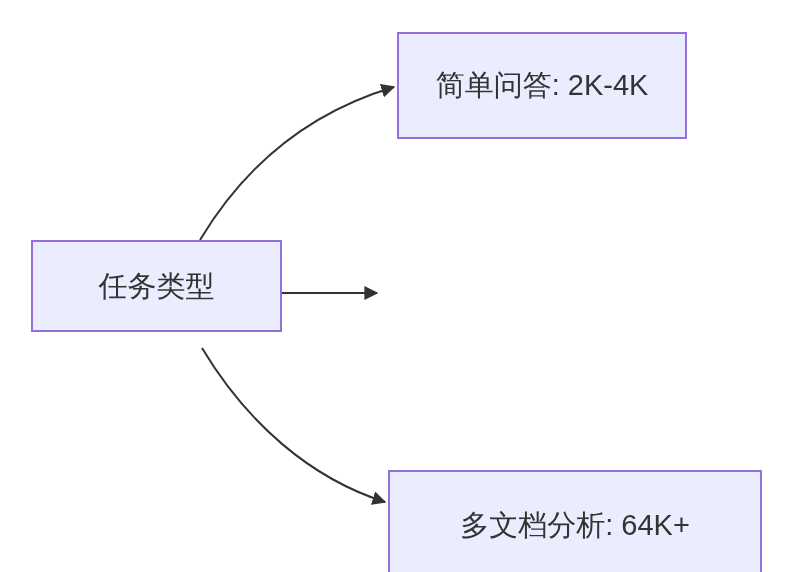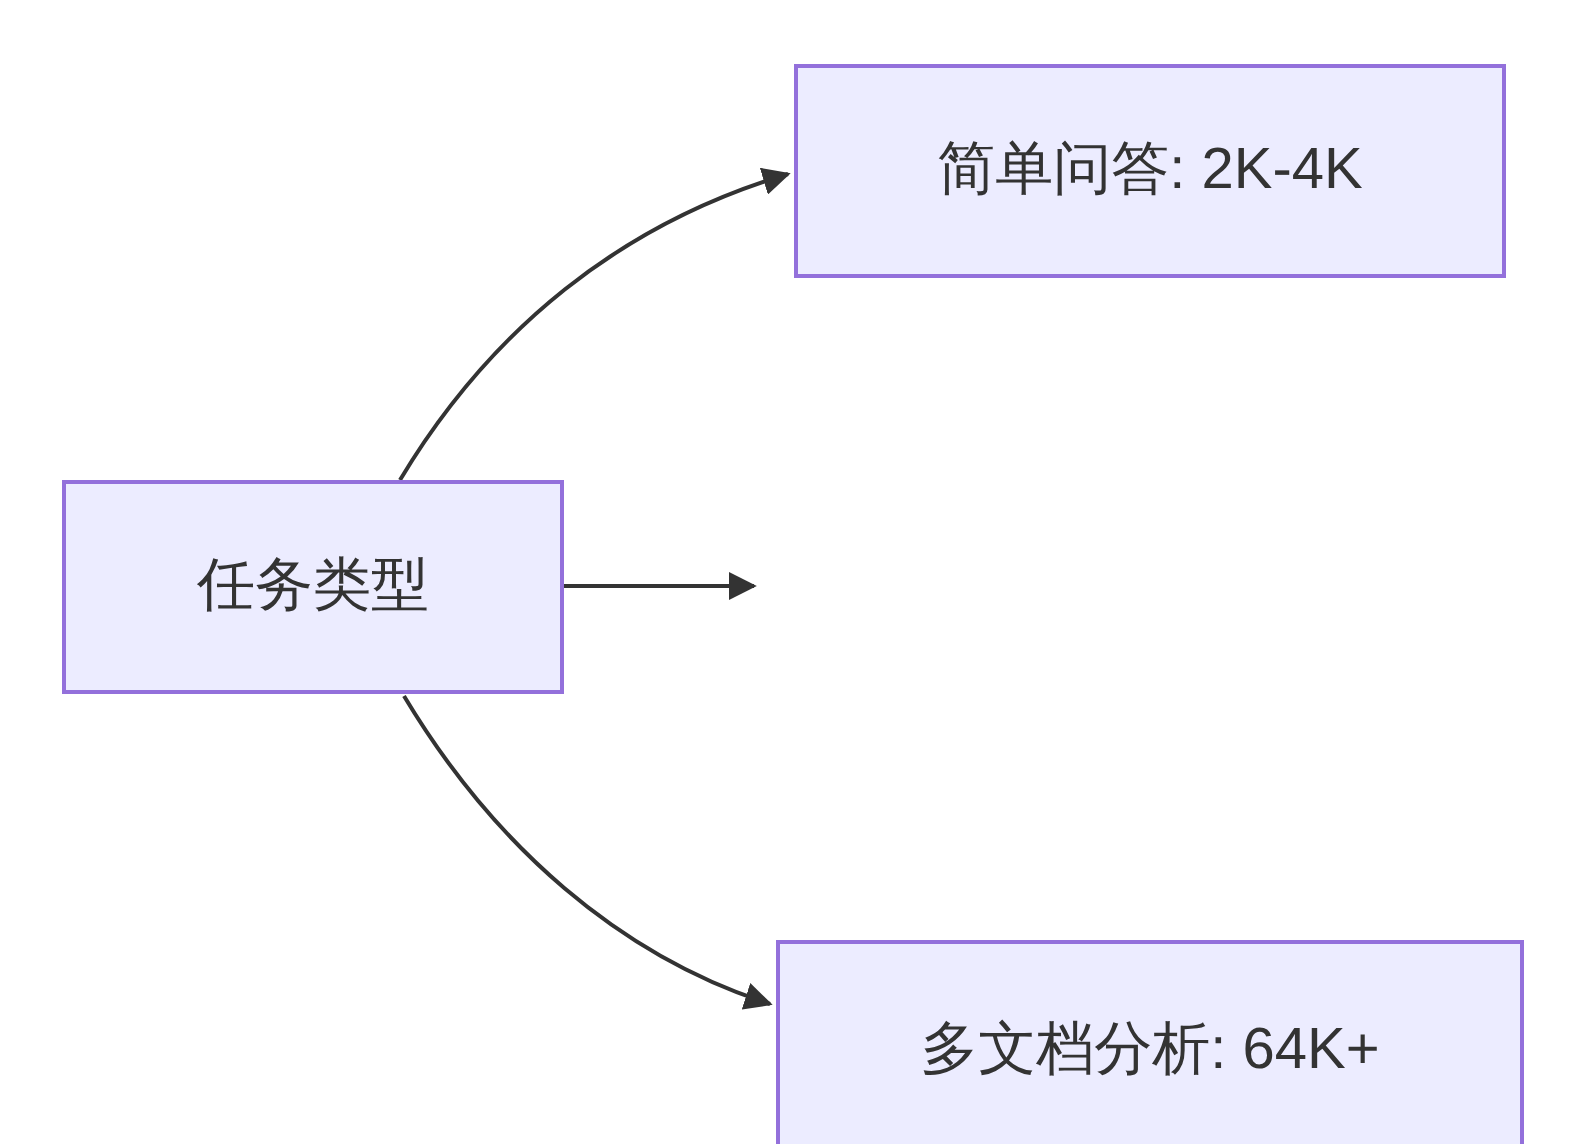--- a/index.html
+++ b/index.html
@@ -29,22 +29,22 @@
     border: 2px solid #9370DB;
     color: #333333;
     font-size: 29px;
     line-height: 1.2;
     display: flex;
     align-items: center;
     justify-content: center;
     text-align: center;
     white-space: nowrap;
   }
-  .node-root   { left: 31px;  top: 240px; width: 251px; height: 107px; }
-  .node-top    { left: 397px; top: 32px;  width: 356px; height: 107px; }
+  .node-root   { left: 31px;  top: 240px; width: 251px; height: 92px; }
+  .node-top    { left: 397px; top: 32px;  width: 290px; height: 107px; }
   .node-mid    { left: 380px; top: 238px; width: 392px; height: 110px; }
   .node-bottom { left: 388px; top: 445px; width: 374px; height: 110px; margin-top: 25px; }
   .edge-path {
     fill: none;
     stroke: #333333;
     stroke-width: 2px;
   }
 </style>
 </head>
 <body>

